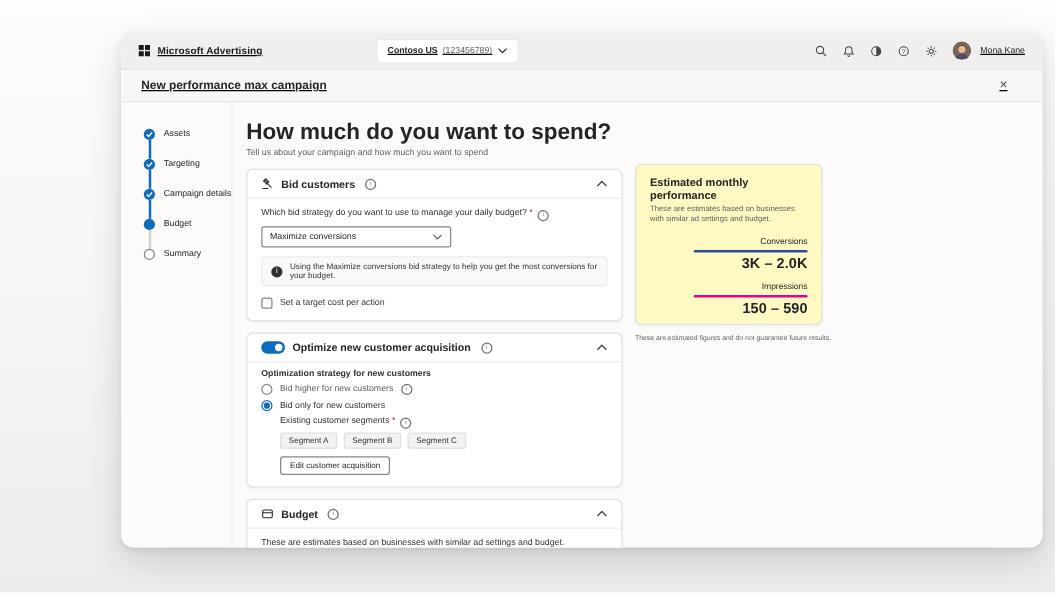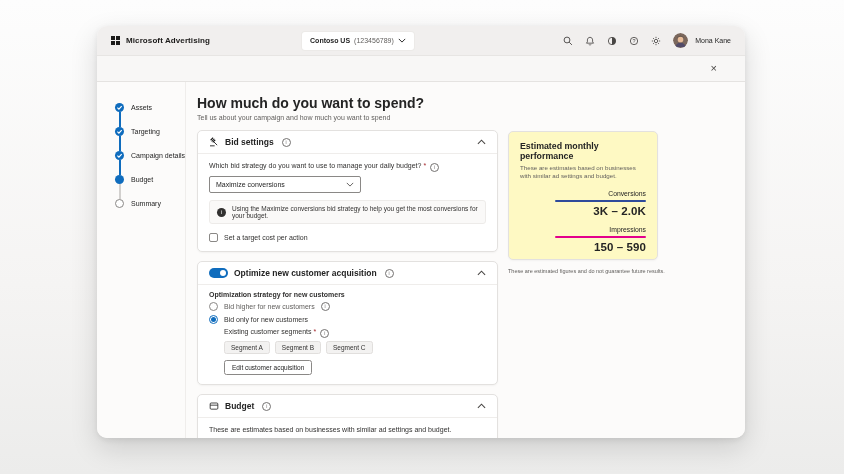--- a/index.html
+++ b/index.html
@@ -1,20 +1,20 @@
 <!DOCTYPE html>
 <html><head>
 <meta charset="utf-8">
 <style>
   html,body{margin:0;padding:0;width:844px;height:474px;overflow:hidden;
     font-family:"Liberation Sans","DejaVu Sans",sans-serif;-webkit-font-smoothing:antialiased;}
   .stage{position:relative;width:844px;height:474px;
     background:linear-gradient(180deg,#fdfdfd 0%,#f5f4f3 60%,#ececeb 100%);}
-  .window{position:absolute;left:97px;top:26px;width:648px;height:412px;background:#fcfbfa;
-    border-radius:10px;box-shadow:0 10px 28px rgba(0,0,0,.14),0 2px 6px rgba(0,0,0,.08);overflow:hidden;}
+  .window{position:absolute;left:97px;top:26px;width:737px;height:412px;background:#fcfbfa;
+    border-radius:10px;box-shadow:0 10px 28px rgba(0,0,0,.14),0 2px 6px rgba(0,0,0,.08);overflow:hidden;text-decoration:underline;}
   
   .topbar{height:30px;background:#f1efee;border-bottom:1px solid #e7e5e3;display:flex;align-items:center;padding:0 14px;box-sizing:border-box;}
   .mslogo{display:grid;grid-template-columns:4px 4px;grid-template-rows:4px 4px;gap:1px;}
   .mslogo span{background:#1b1a19;}
   .brand{font-size:8px;font-weight:bold;color:#1b1a19;margin-left:6px;letter-spacing:.1px;}
   .account{margin-left:92px;background:#fff;border-radius:3px;height:18px;display:flex;align-items:center;gap:4px;padding:0 8px;font-size:7px;color:#242424;box-shadow:0 0 0 1px #eceae8;cursor:pointer;}
   .account b{font-weight:bold;}
   .account .acct-id{color:#605e5c;}
   .top-icons{margin-left:auto;display:flex;align-items:center;gap:12px;color:#484644;}
   .tico{width:10px;height:10px;display:block;cursor:pointer;}
@@ -31,21 +31,21 @@
   .sidebar{position:absolute;left:0;top:0;width:88px;padding:13px 0 0 18px;box-sizing:border-box;}
   .step{position:relative;display:flex;align-items:center;gap:7px;height:24px;}
   .step-dot{width:9px;height:9px;border-radius:50%;box-sizing:border-box;display:flex;align-items:center;justify-content:center;flex:none;}
   .step.completed .step-dot,.step.current .step-dot{background:#0f6cbd;}
   .step.upcoming .step-dot{background:#fff;border:1px solid #8a8886;}
   .step-label{font-size:7px;color:#242424;white-space:nowrap;}
   .step:not(:last-child)::after{content:"";position:absolute;left:4px;top:16.5px;width:1.5px;height:15px;background:#0f6cbd;}
   .step.current:not(:last-child)::after{background:#d2d0ce;}
   
   .main{position:absolute;left:100px;top:0;width:301px;height:356px;}
-  .h1{margin-top:13px;font-size:14px;font-weight:bold;color:#242424;}
+  .h1{margin-top:13px;font-size:18px;font-weight:bold;color:#242424;}
   .sub{margin-top:3px;font-size:7px;color:#605e5c;}
   .card{margin-top:9px;background:#fff;border:1px solid #e3e1df;border-radius:5px;box-shadow:0 1px 2px rgba(0,0,0,.04);overflow:hidden;}
   .card-head{display:flex;align-items:center;gap:6px;height:22px;padding:0 11px;border-bottom:1px solid #efedeb;}
   .card-title{font-size:8.5px;font-weight:bold;color:#242424;}
   .chev{margin-left:auto;width:9px;height:6px;display:block;cursor:pointer;color:#484644;}
   .card-body{padding:8px 11px 9px 11px;}
   .q{font-size:7px;color:#323130;}
   .req{color:#a4262c;}
   .info-i{display:inline-block;width:7px;height:7px;border:0.9px solid #737170;border-radius:50%;font-size:5px;line-height:6.5px;text-align:center;color:#737170;vertical-align:-1px;font-style:normal;margin-left:2px;}
   .info-i::after{content:"i";}
@@ -131,20 +131,21 @@
             <circle cx="7" cy="7" r="7" fill="#7a675c"></circle>
             <circle cx="7" cy="6.2" r="2.6" fill="#e9bd9a"></circle>
             <path d="M3.9 6.2a3.1 3.1 0 0 1 6.2 0l-.4-2.4L7 2.6 4.3 3.8z" fill="#3c3027"></path>
             <path d="M2.3 13.2a4.7 4 0 0 1 9.4 0z" fill="#514a68"></path>
           </svg>
         <span class="username">Mona Kane</span>
       </div>
     </div>
 
     <div class="title-row">
+      <span class="dlg-title">New performance max campaign</span>
       <span class="close-x">×</span>
     </div>
 
     <div class="content">
       <div class="vdiv"></div>
 
       <div class="sidebar">
         <div class="step completed">
           <span class="step-dot">
               <svg width="7" height="7" viewBox="0 0 8 8">
@@ -185,21 +186,21 @@
 
         <div class="card">
           <div class="card-head">
             <svg width="10" height="10" viewBox="0 0 12 12" fill="none" stroke="#242424" stroke-width="1.1">
                 <path d="M3.2 5.2 6.2 2.2"></path>
                 <path d="M2 4 5 1" stroke-width="1.6"></path>
                 <path d="M4.4 6.4 7.4 3.4" stroke-width="1.6"></path>
                 <path d="M5.4 5.4 9.8 9.8"></path>
                 <path d="M1.2 10.6h5.6"></path>
               </svg>
-            <span class="card-title">Bid settings</span>
+            <span class="card-title">Bid customers</span>
             <i class="info-i"></i>
             <svg class="chev" viewBox="0 0 10 6">
                 <polyline points="1,5 5,1 9,5" fill="none" stroke="currentColor" stroke-width="1.2"></polyline>
               </svg>
           </div>
           <div class="card-body">
             <div class="q">
               <span>Which bid strategy do you want to use to manage your daily budget?</span>
               <span class="req">*</span>
               <i class="info-i"></i>

